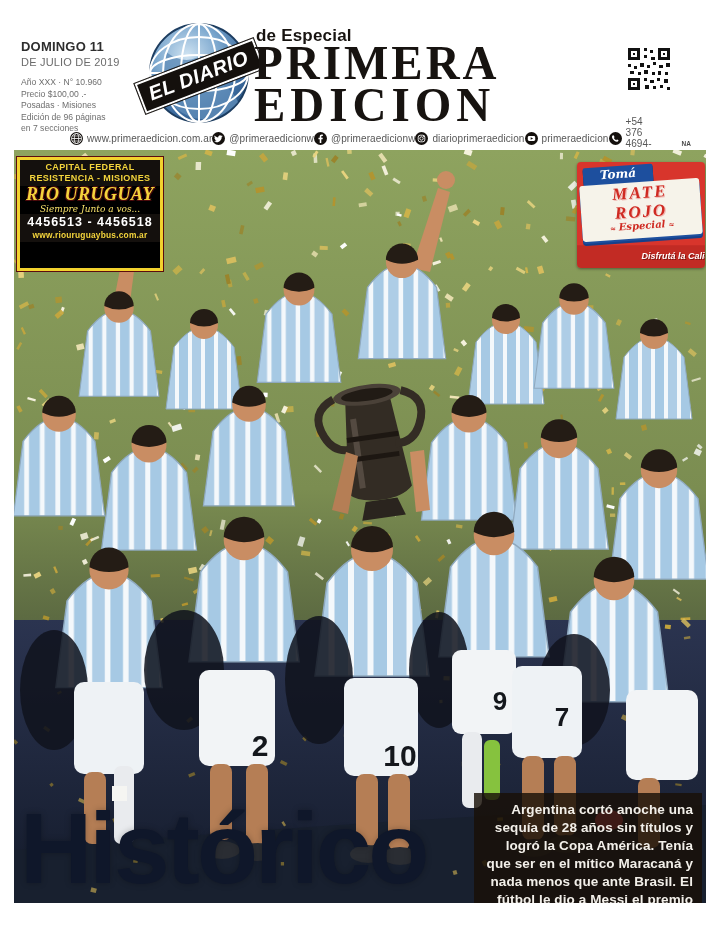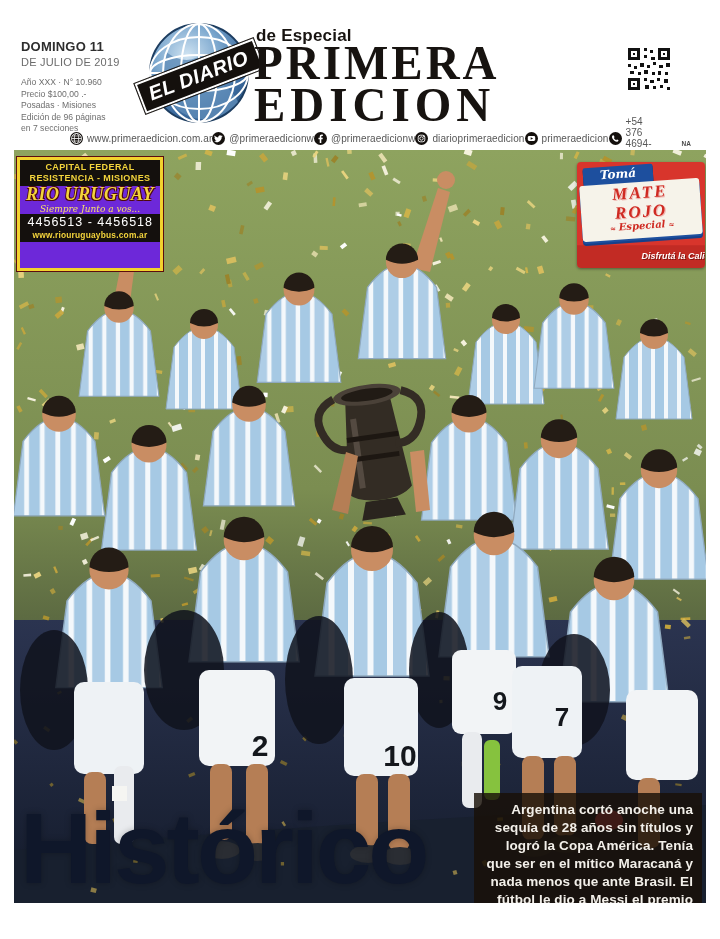--- a/index.html
+++ b/index.html
@@ -42,37 +42,37 @@
   .social-label { font-size:10px; color:#565656; letter-spacing:.1px; }
   .page-marker { position:absolute; right:29px; top:140px; font-size:6.5px; font-weight:bold; color:#4a4a4a; }
 
   
   .photo { position:absolute; left:14px; top:150px; width:692px; height:753px; overflow:hidden; background:#77894d; }
   .photo svg.scene { position:absolute; left:0; top:0; }
 
   
   .ad-rio {
     position:absolute; left:3px; top:7px; width:146px; height:114px;
-    border:3px solid #f2d22e; background:#6d28d9; box-shadow:0 0 0 1px #5b0c0e;
+    border:3px solid #f2d22e; background:#000000; box-shadow:0 0 0 1px #5b0c0e;
     display:flex; flex-direction:column; overflow:hidden;
   }
   .rio-routes { background:#14100d; text-align:center; padding:2px 0 3px; }
   .rio-route { font-size:9px; font-weight:bold; color:#f3d43c; letter-spacing:.4px; line-height:10.5px; }
   .rio-mid { position:relative; height:38px; }
   .rio-logo { position:absolute; left:18px; top:1px; width:34px; height:34px; border-radius:50%;
     background:radial-gradient(circle at 40% 35%, #ffffff 0 52%, #e5b90f 53% 62%, #c21a1f 63%);
     border:2px solid #e5b90f; }
   .rio-logo span { position:absolute; left:7px; top:6px; font-family:"Liberation Serif", serif; font-style:italic; font-weight:bold; font-size:16px; color:#c21a1f; }
   .rio-bus { position:absolute; right:10px; top:5px; width:62px; height:26px; border-radius:4px 10px 3px 3px;
     background:linear-gradient(180deg,#3c4752 0 40%, #1d242b 41%); border:1px solid #11161a; }
   .rio-bus:before { content:""; position:absolute; left:4px; top:3px; width:50px; height:8px; background:linear-gradient(90deg,#9db6c6,#5f7888); border-radius:2px; }
   .rio-brand { text-align:center; font-family:"Liberation Serif", serif; font-weight:bold; font-style:italic; font-size:18px; letter-spacing:.5px; color:#f3d43c;
     text-shadow:1px 1px 0 #4d0a0c, -1px 1px 0 #4d0a0c, 1px -1px 0 #4d0a0c; margin-top:-2px; }
   .rio-slogan { text-align:center; font-family:"DejaVu Serif", serif; font-style:italic; font-size:9px; color:#f6e06a; margin-top:-1px; }
-  .rio-phones { background:#14100d; text-align:right; font-size:12.5px; font-weight:normal; color:#fff; letter-spacing:1px; padding:1px 7px; }
+  .rio-phones { background:#14100d; text-align:center; font-size:12.5px; font-weight:bold; color:#fff; letter-spacing:1px; padding:1px 7px; }
   .rio-web { background:#14100d; text-align:center; font-size:8.4px; font-weight:bold; color:#f3d43c; padding:0 0 2px; letter-spacing:.2px; }
 
   
   .ad-mate {
     position:absolute; right:1px; top:12px; width:128px; height:106px;
     background:linear-gradient(180deg,#d8352c 0 78%, #c22b24 79%); border-radius:4px;
     box-shadow:0 1px 3px rgba(0,0,0,.4); overflow:hidden;
   }
   .mate-toma { position:absolute; left:6px; top:4px; width:70px; height:18px; background:#1d4f9e;
     transform:rotate(-4deg); border-radius:2px; box-shadow:0 1px 0 #0e2f63;

